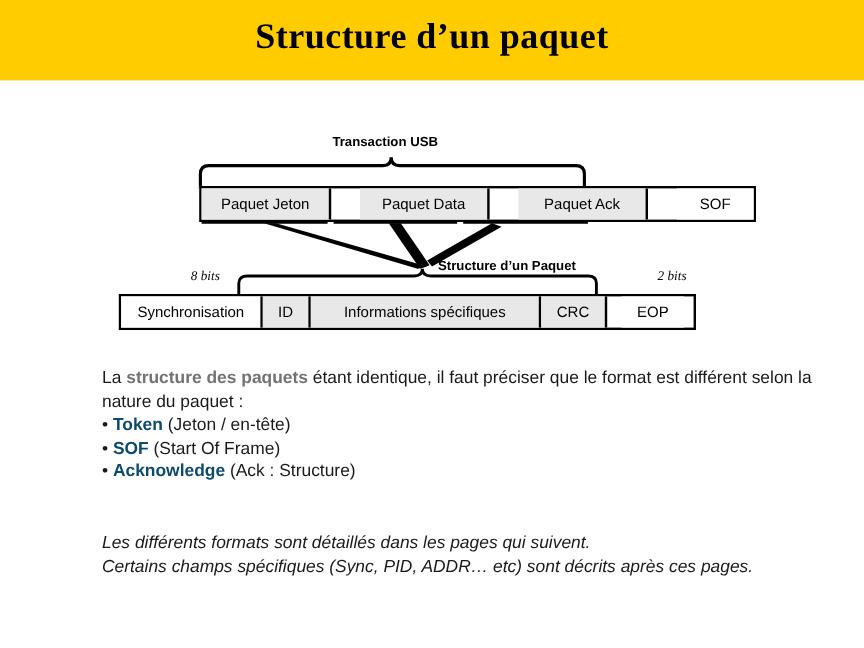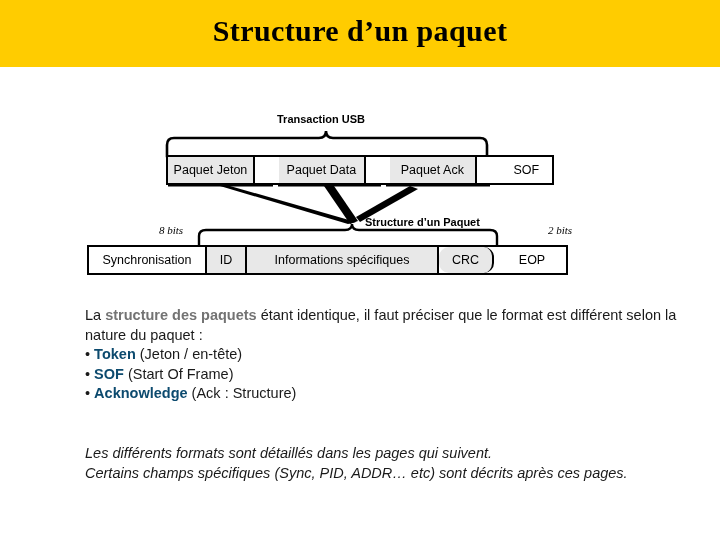--- a/index.html
+++ b/index.html
@@ -57,22 +57,22 @@
     display:flex;align-items:center;justify-content:center;
     font-family:"Liberation Sans",sans-serif;
     font-size:12.5px;
     color:#000;
     white-space:nowrap;
   }
   .cell:last-child{border-right:none;}
   .cell.gray{background:#e8e8e8;}
   .cell.white{background:#ffffff;}
 
-  #row-transaction{left:166px;top:155px;width:388px;height:30px;gap:24px;}
-  #row-packet{left:87px;top:245px;width:481px;height:30px;}
+  #row-transaction{left:166px;top:155px;width:464px;height:30px;gap:24px;}
+  #row-packet{left:99px;top:245px;width:481px;height:30px;}
 
   
   #body-text{
     position:absolute;left:85px;top:306px;width:600px;
     font-family:"Liberation Sans",sans-serif;
     font-size:14.5px;
     color:#1a1a1a;
     line-height:19.5px;
   }
   #body-text .red{color:#737373;font-weight:bold;}
@@ -135,21 +135,21 @@
     <path d="M4,24 L4,14 Q4,8 11,8 L150,8 Q157,8 157,2 Q157,8 164,8 L295,8 Q302,8 302,14 L302,24" fill="none" stroke="#000" stroke-width="2.4" stroke-linecap="square"></path>
   </svg>
 
   <div class="bitlabel" style="left:127px;top:224px;">8 bits</div>
   <div class="bitlabel" style="left:516px;top:224px;">2 bits</div>
 
   <div class="row" id="row-packet">
     <div class="cell white" style="width:118px;">Synchronisation</div>
     <div class="cell gray" style="width:40px;">ID</div>
     <div class="cell gray" style="width:192px;">Informations spécifiques</div>
-    <div class="cell gray" style="width:55px;border-radius:10px;">CRC</div>
+    <div class="cell gray" style="width:55px;">CRC</div>
     <div class="cell white" style="width:52px;margin-left:12px;">EOP</div>
   </div>
 </div>
 
 <div id="body-text">
   <p style="margin:0;"><span>La </span><span class="red">structure des paquets</span><span> étant identique, il faut préciser que le format est différent selon la nature du paquet :</span></p>
 
   <div class="bullet-line"><span>•</span>
     <span class="blue">Token</span>
     <span>(Jeton / en-tête)</span></div>

